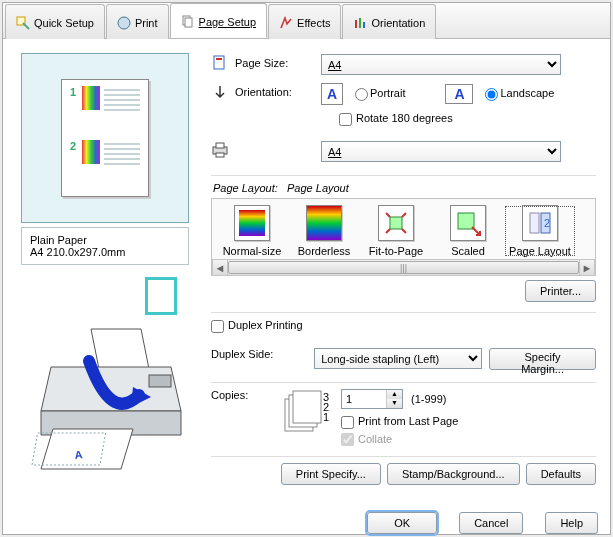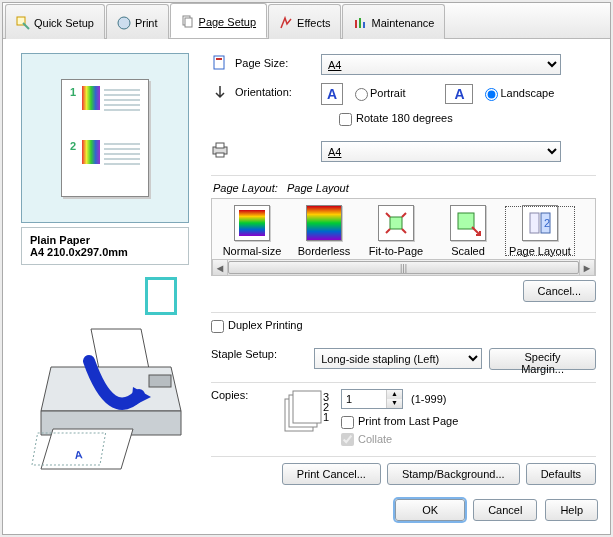--- a/index.html
+++ b/index.html
@@ -11,21 +11,21 @@
 .tab-icon { width: 14px; height: 14px; display: inline-block; }
 .content { display: flex; padding: 6px 8px 4px 8px; height: 460px; }
 .left { width: 190px; padding: 4px; }
 .preview-box { width: 168px; height: 170px; background: #e3f3f6; border: 1px solid #7ea7b8; margin: 4px 0 4px 6px; display: flex; align-items: center; justify-content: center; position: relative; }
 .paper-preview { width: 88px; height: 118px; background: #fff; border: 1px solid #888; box-shadow: 2px 2px 0 #ccc; padding: 6px 8px; }
 .paper-preview .pg { height: 48px; border-bottom: none; margin-bottom: 6px; }
 .paper-preview .num { display:inline-block; width:10px; height:14px; background:#fff; border:none; color:#3a6; font-weight:bold; vertical-align:top; margin-right:2px;}
 .paper-preview .thumb { display:inline-block; width:18px; height:24px; background: linear-gradient(90deg,#e33,#ee3,#3c3,#36c,#93c); vertical-align:top;}
 .paper-preview .lines { display:inline-block; vertical-align:top; margin-left:4px;}
 .paper-preview .lines div { width:36px; height:2px; background:#c6d4d8; margin:3px 0;}
-.info-box { width: 168px; background:#fff; border:1px solid #b8c4c8; margin:4px 0 4px 6px; padding: 6px 8px; font-weight: bold; }
+.info-box { width: 168px; background:#fff; border:1px solid #b8c4c8; margin:4px 0 4px 6px; padding: 6px 8px; }
 .small-square { width:32px; height:38px; border:3px solid #40c8c8; background:#fff; margin: 12px auto 8px 130px; }
 .printer-area { width: 168px; height: 150px; margin: 6px 0 0 6px; position:relative; }
 .right { flex:1; padding: 4px 6px 4px 10px; }
 .row { display:flex; align-items:flex-start; min-height:24px; margin: 5px 0; }
 .lbl { width: 110px; display:flex; align-items:center; gap:6px; }
 .lbl-icon { width:18px; height:18px; display:inline-flex; align-items:center; justify-content:center;}
 select { height: 21px; border:1px solid #8a9aa8; background: linear-gradient(#fff,#f0f0f0); padding: 1px 2px; }
 select.wide { width: 240px; text-decoration: underline; }
 .orient-group { display:flex; align-items:center; gap:8px; }
 .a-box { width:22px; height:22px; border:1px solid #888; background:#fff; display:flex; align-items:center; justify-content:center; color:#2244cc; font-weight:bold; font-size:14px;}
@@ -43,21 +43,21 @@
 .scrollbar .arr { position:absolute; top:0; width:16px; height:15px; background:linear-gradient(#f4f4f4,#dcdcdc); border-left:1px solid #c4c4c4; border-right:1px solid #c4c4c4; display:flex; align-items:center; justify-content:center; color:#666;}
 .scrollbar .arr.l{left:0;} .scrollbar .arr.r{right:0;}
 .btn { height:22px; background:linear-gradient(#fdfdfd,#e6e6e6); border:1px solid #8a9aa8; border-radius:3px; padding: 2px 14px; cursor:default; }
 .btn-row { display:flex; justify-content:flex-end; gap:6px; margin-top:4px; }
 .spinner { display:inline-flex; border:1px solid #8a9aa8; height:20px; }
 .spinner input { border:none; width:44px; padding:2px 4px; text-align:left; }
 .spinner .sp-btns { width:16px; display:flex; flex-direction:column; border-left:1px solid #ccc;}
 .spinner .sp-btns div{flex:1; font-size:7px; text-align:center; background:linear-gradient(#f6f6f6,#e0e0e0); line-height:8px;}
 .copies-area { display:flex; gap:10px; align-items:flex-start; margin-top:4px;}
 .copies-icon { width:52px; height:48px; position:relative;}
-.bottom-bar { position:absolute; bottom:13px; right:12px; display:flex; gap:8px; }
+.bottom-bar { position:absolute; bottom:0; right:12px; display:flex; gap:22px; }
 .bottom-bar .btn.ok { padding:2px 26px; box-shadow: 0 0 0 2px #7eb4ea; }
 .grad-thumb{width:26px;height:26px;background:linear-gradient(#c01,#fc0,#0c3,#06c,#80c);}
 </style>
 </head>
 <body>
 
 <div class="dialog">
 
   <div class="tabs">
     <div class="tab">
@@ -85,21 +85,21 @@
             <path d="M2 12 L6 2 L8 8 L12 3" stroke="#c33" fill="none" stroke-width="1.5"></path>
           </svg></span>
       <span>Effects</span>
     </div>
     <div class="tab">
       <span class="tab-icon"><svg width="14" height="14">
             <rect x="2" y="4" width="2" height="8" fill="#c33"></rect>
             <rect x="6" y="2" width="2" height="10" fill="#3a3"></rect>
             <rect x="10" y="6" width="2" height="6" fill="#36c"></rect>
           </svg></span>
-      <span>Maintenance</span>
+      <span>Orientation</span>
     </div>
   </div>
 
   <div class="content">
     <div class="left">
       <div class="preview-box">
         <div class="paper-preview">
           <div class="pg"><span class="num">1</span><span class="thumb"></span><span class="lines"><div></div><div></div><div></div><div></div><div></div></span></div>
           <div class="pg"><span class="num">2</span><span class="thumb"></span><span class="lines"><div></div><div></div><div></div><div></div><div></div></span></div>
         </div>
@@ -219,30 +219,30 @@
           <div>Page Layout</div>
         </div>
       </div>
       <div class="scrollbar">
         <div class="arr l">◄</div>
         <div class="thumb">|||</div>
         <div class="arr r">►</div>
       </div>
 
       <div class="btn-row">
-          <button class="btn">Cancel...</button>
+          <button class="btn">Printer...</button>
         </div>
 
       <div class="sep"></div>
       <div class="row">
         <label><input type="checkbox" style=""><span>Duplex Printing</span></label>
       </div>
       <div class="row">
         <div class="lbl">
-            <span>Staple Setup:</span>
+            <span>Duplex Side:</span>
           </div>
         <select style="width:178px"><option>Long-side stapling (Left)</option></select>
         <span style="width:8px"></span>
         <button class="btn">Specify Margin...</button>
       </div>
 
       <div class="sep"></div>
       <div class="copies-area">
         <div class="lbl" style="width:58px">
             <span>Copies:</span>
@@ -268,21 +268,21 @@
             </div>
             <span>(1-999)</span>
           </div>
           <div style="margin-top:6px;"><label><input type="checkbox" style=""><span>Print from Last Page</span></label></div>
           <div style="margin-top:4px; color:#9a9a9a;"><label><input type="checkbox" checked="" disabled="" style=""><span>Collate</span></label></div>
         </div>
       </div>
 
       <div class="sep"></div>
       <div class="btn-row">
-        <button class="btn">Print Cancel...</button>
+        <button class="btn">Print Specify...</button>
         <button class="btn">Stamp/Background...</button>
         <button class="btn">Defaults</button>
       </div>
     </div>
   </div>
 
   <div class="bottom-bar">
     <button class="btn ok">OK</button>
     <button class="btn">Cancel</button>
     <button class="btn">Help</button>

